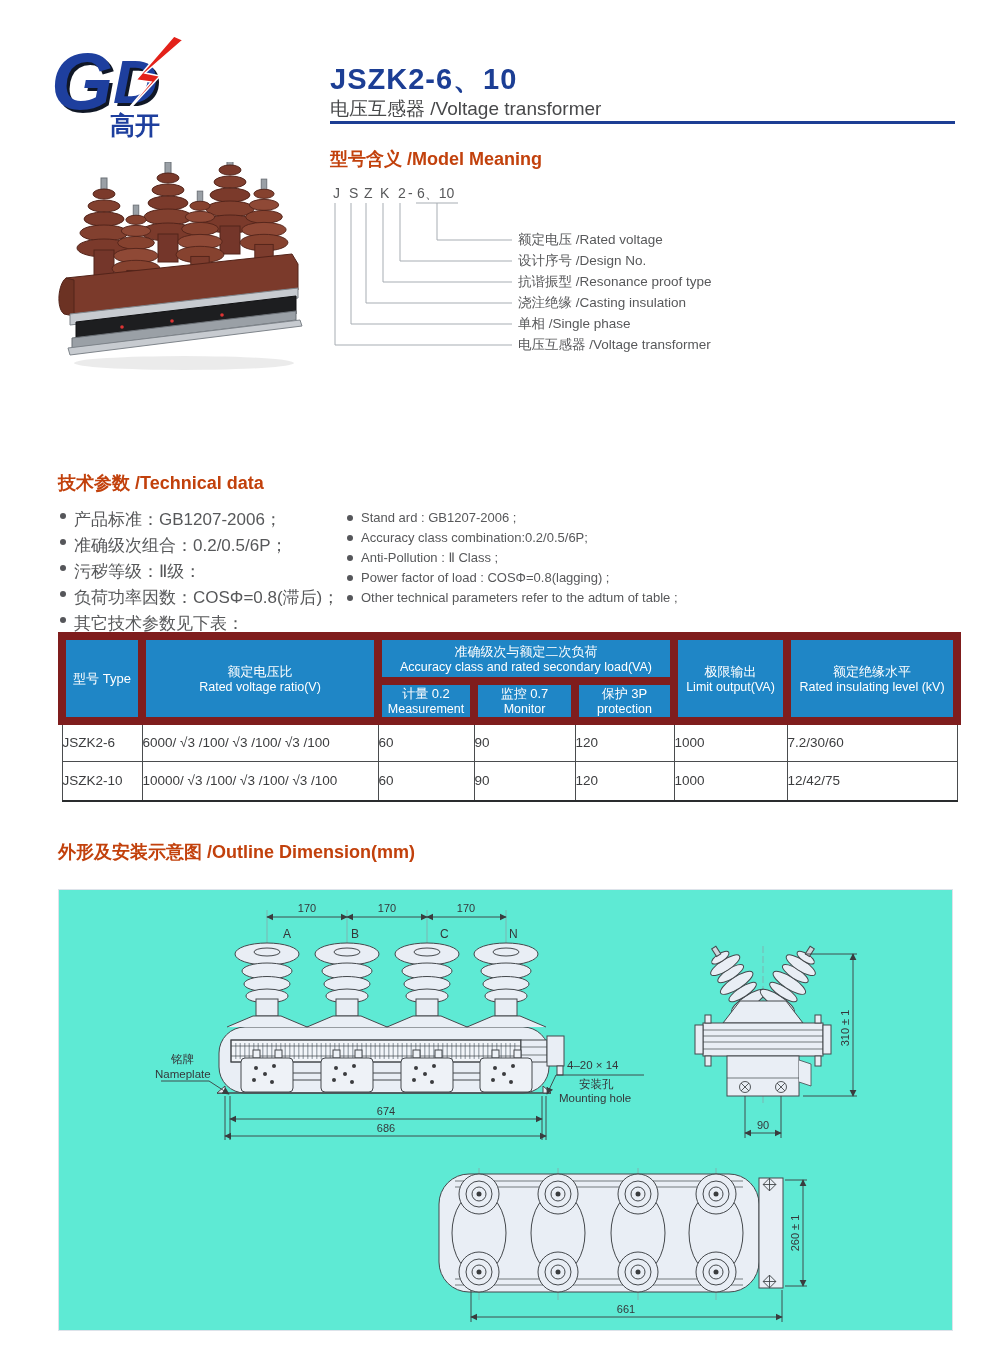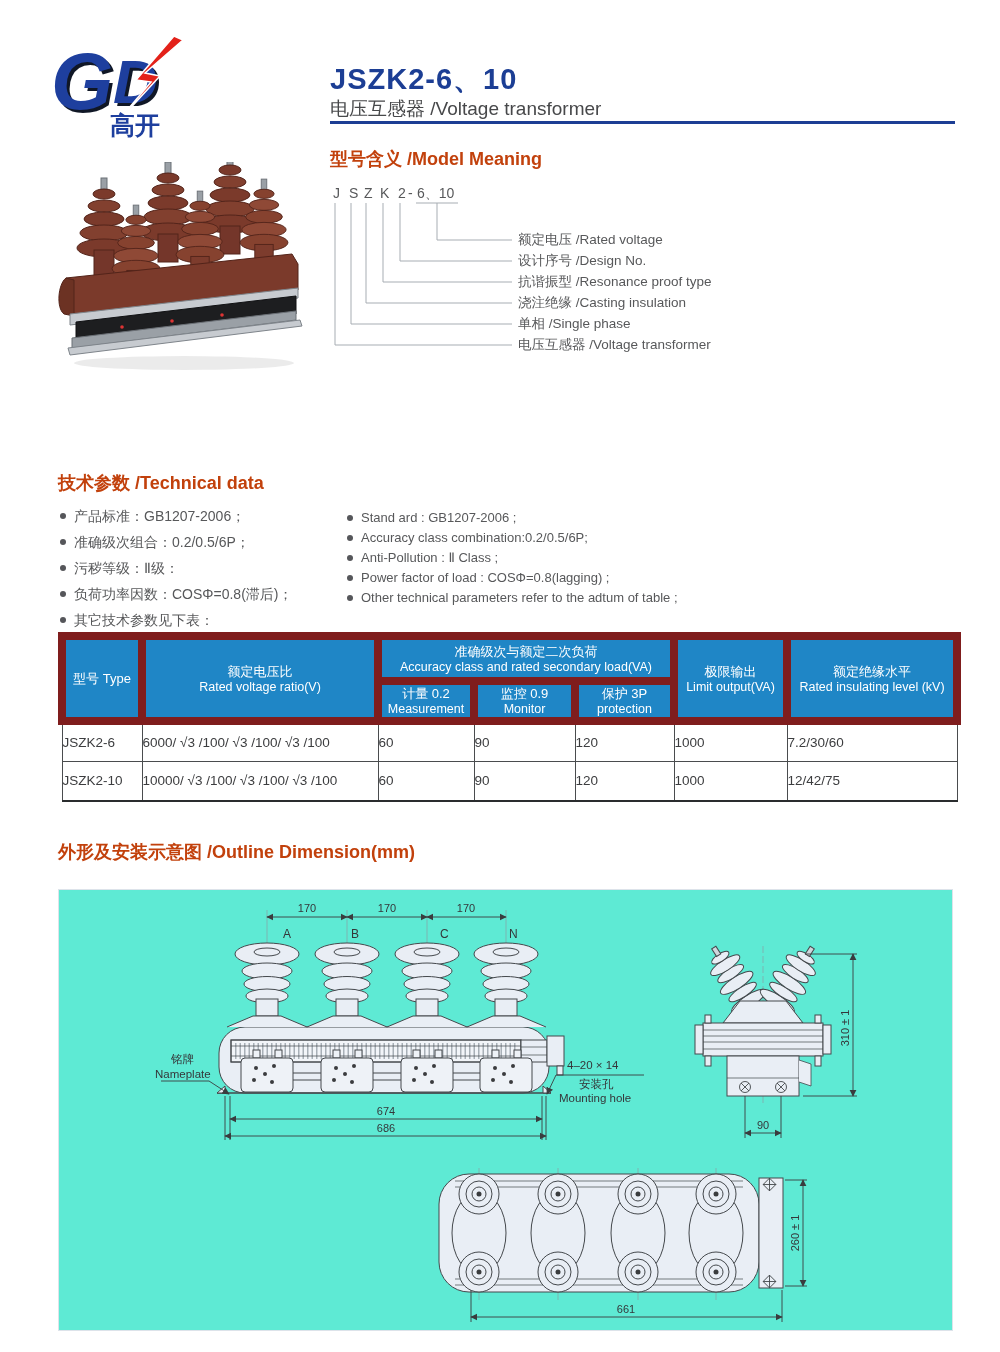--- a/index.html
+++ b/index.html
@@ -14,21 +14,21 @@
   .title-rule  { left:330px; top:121px; width:625px; height:3px; background:#1c3e94; }
 
   .section-h { font-size:18px; color:#c2410c; font-weight:bold; }
   .mm-title      { left:330px; top:147px; }
   .tech-title    { left:58px;  top:471px; }
   .outline-title { left:58px;  top:840px; }
 
   
   .bullets { display:flex; flex-direction:column; }
   .bullets-cn { left:58px; top:508px; width:285px; }
-  .bullets-cn .b-item { height:26px; font-size:14px; }
+  .bullets-cn .b-item { height:26px; font-size:17px; }
   .bullets-en { left:345px; top:510px; width:400px; }
   .bullets-en .b-item { height:20px; font-size:13px; }
   .b-item { display:flex; align-items:flex-start; color:#57585a; }
   .dot { flex:0 0 auto; width:6px; height:6px; border-radius:50%; background:#55565a; margin:5px 8px 0 2px; }
 
   
   table.spec { position:absolute; left:58px; top:632px; width:895px; border-collapse:collapse;
                table-layout:fixed; border:1px solid #4a4c4e; border-bottom:2px solid #2a2c2e; }
   table.spec thead th { background:#1f86c6; color:#fff; font-weight:normal; border:8px solid #7f1d1d; padding:0; }
   table.spec thead tr.h1 th { height:45px; }
@@ -246,21 +246,21 @@
           <div class="cn">额定绝缘水平</div>
           <div class="en">Rated insulating level (kV)</div>
         </th>
       </tr>
       <tr class="h2">
         <th>
           <div class="cn">计量 0.2</div>
           <div class="en">Measurement</div>
         </th>
         <th>
-          <div class="cn">监控 0.9</div>
+          <div class="cn">监控 0.7</div>
           <div class="en">Monitor</div>
         </th>
         <th>
           <div class="cn">保护 3P</div>
           <div class="en">protection</div>
         </th>
       </tr>
     </thead>
     <tbody>
       <tr>

